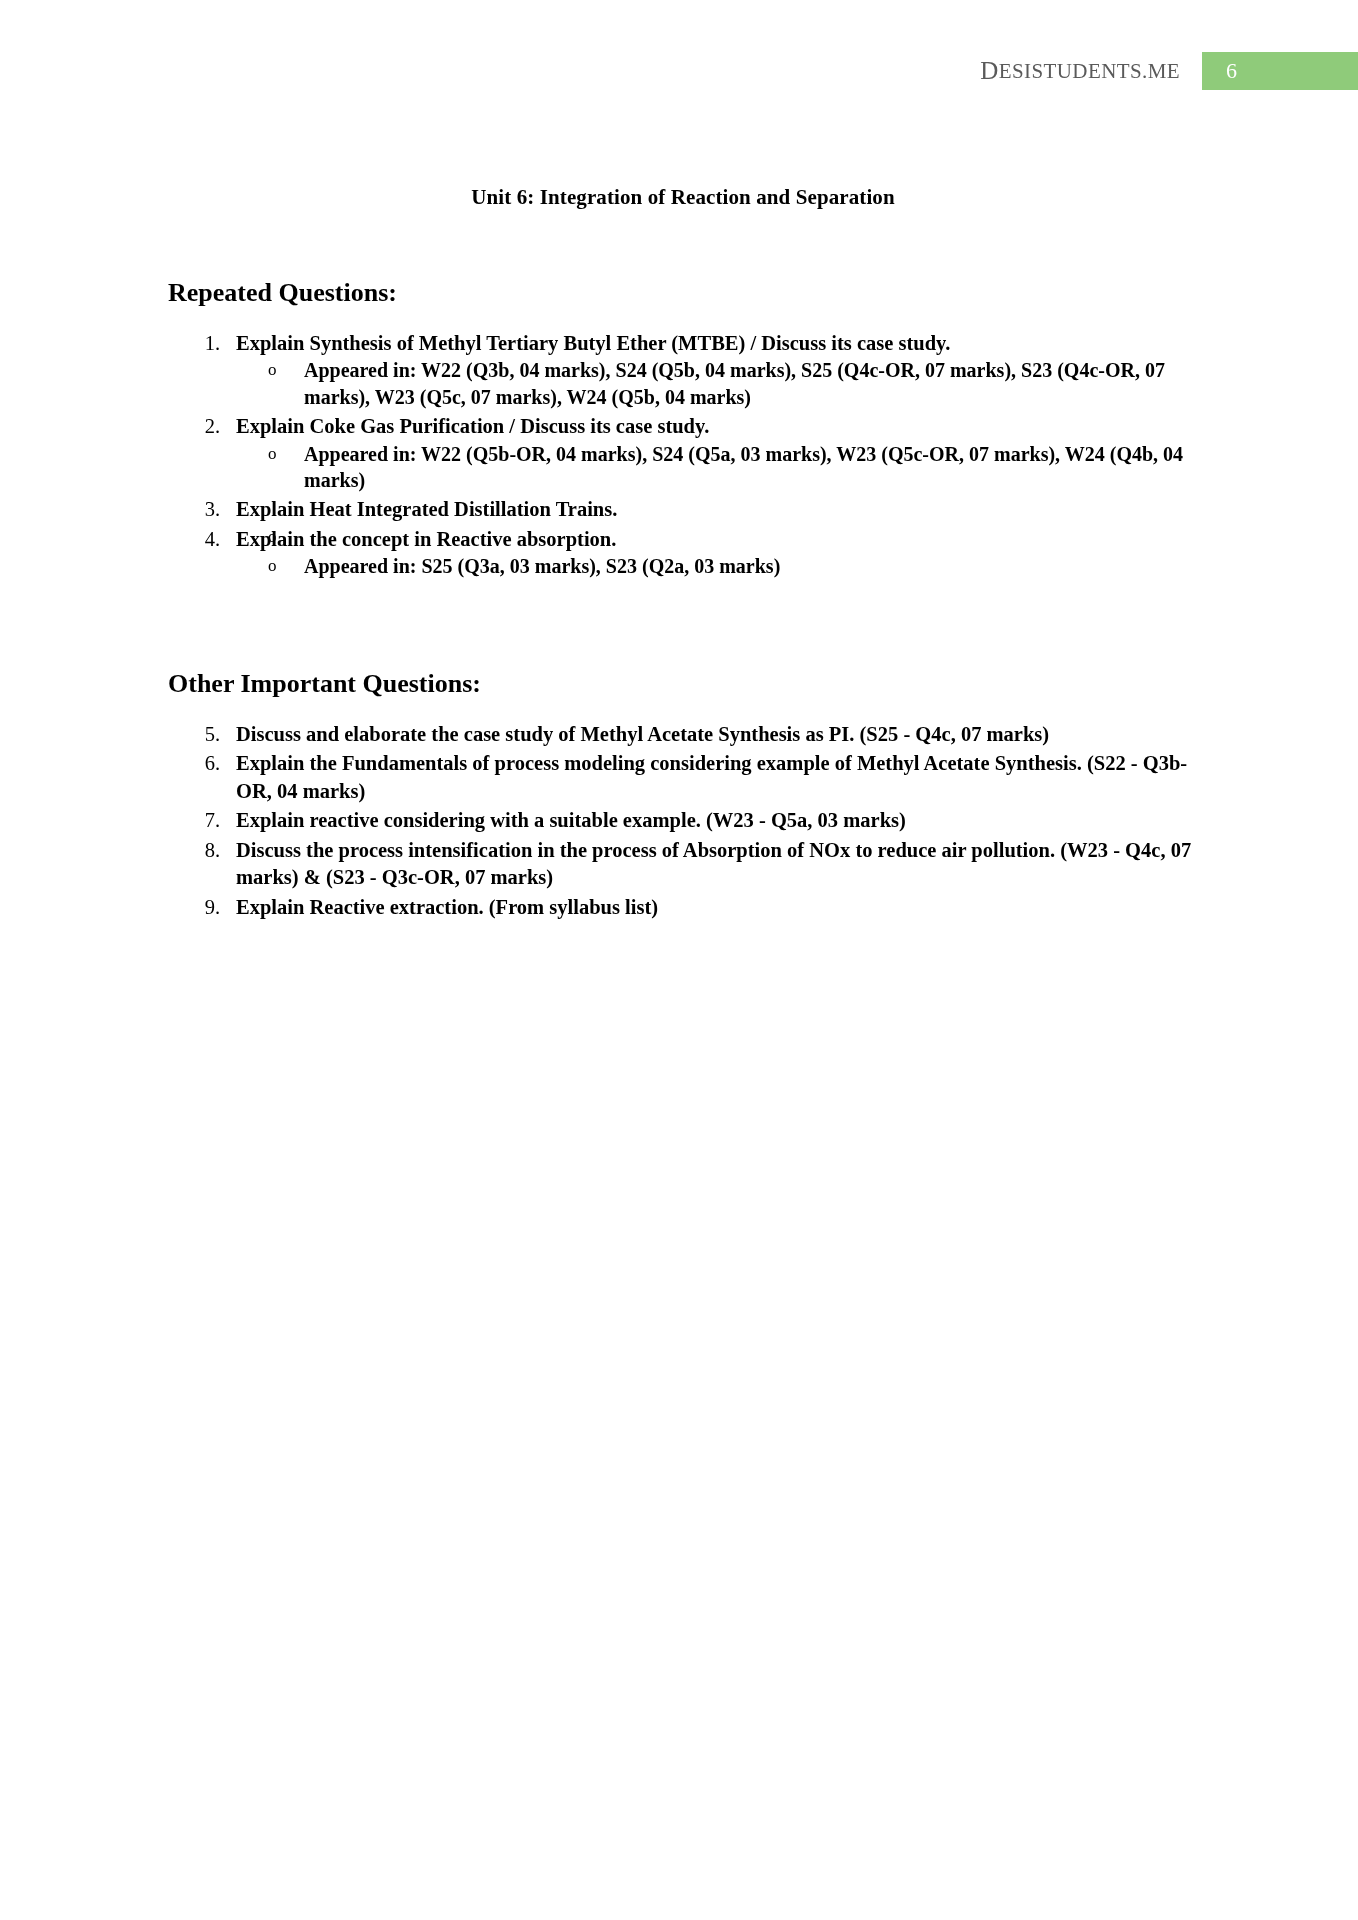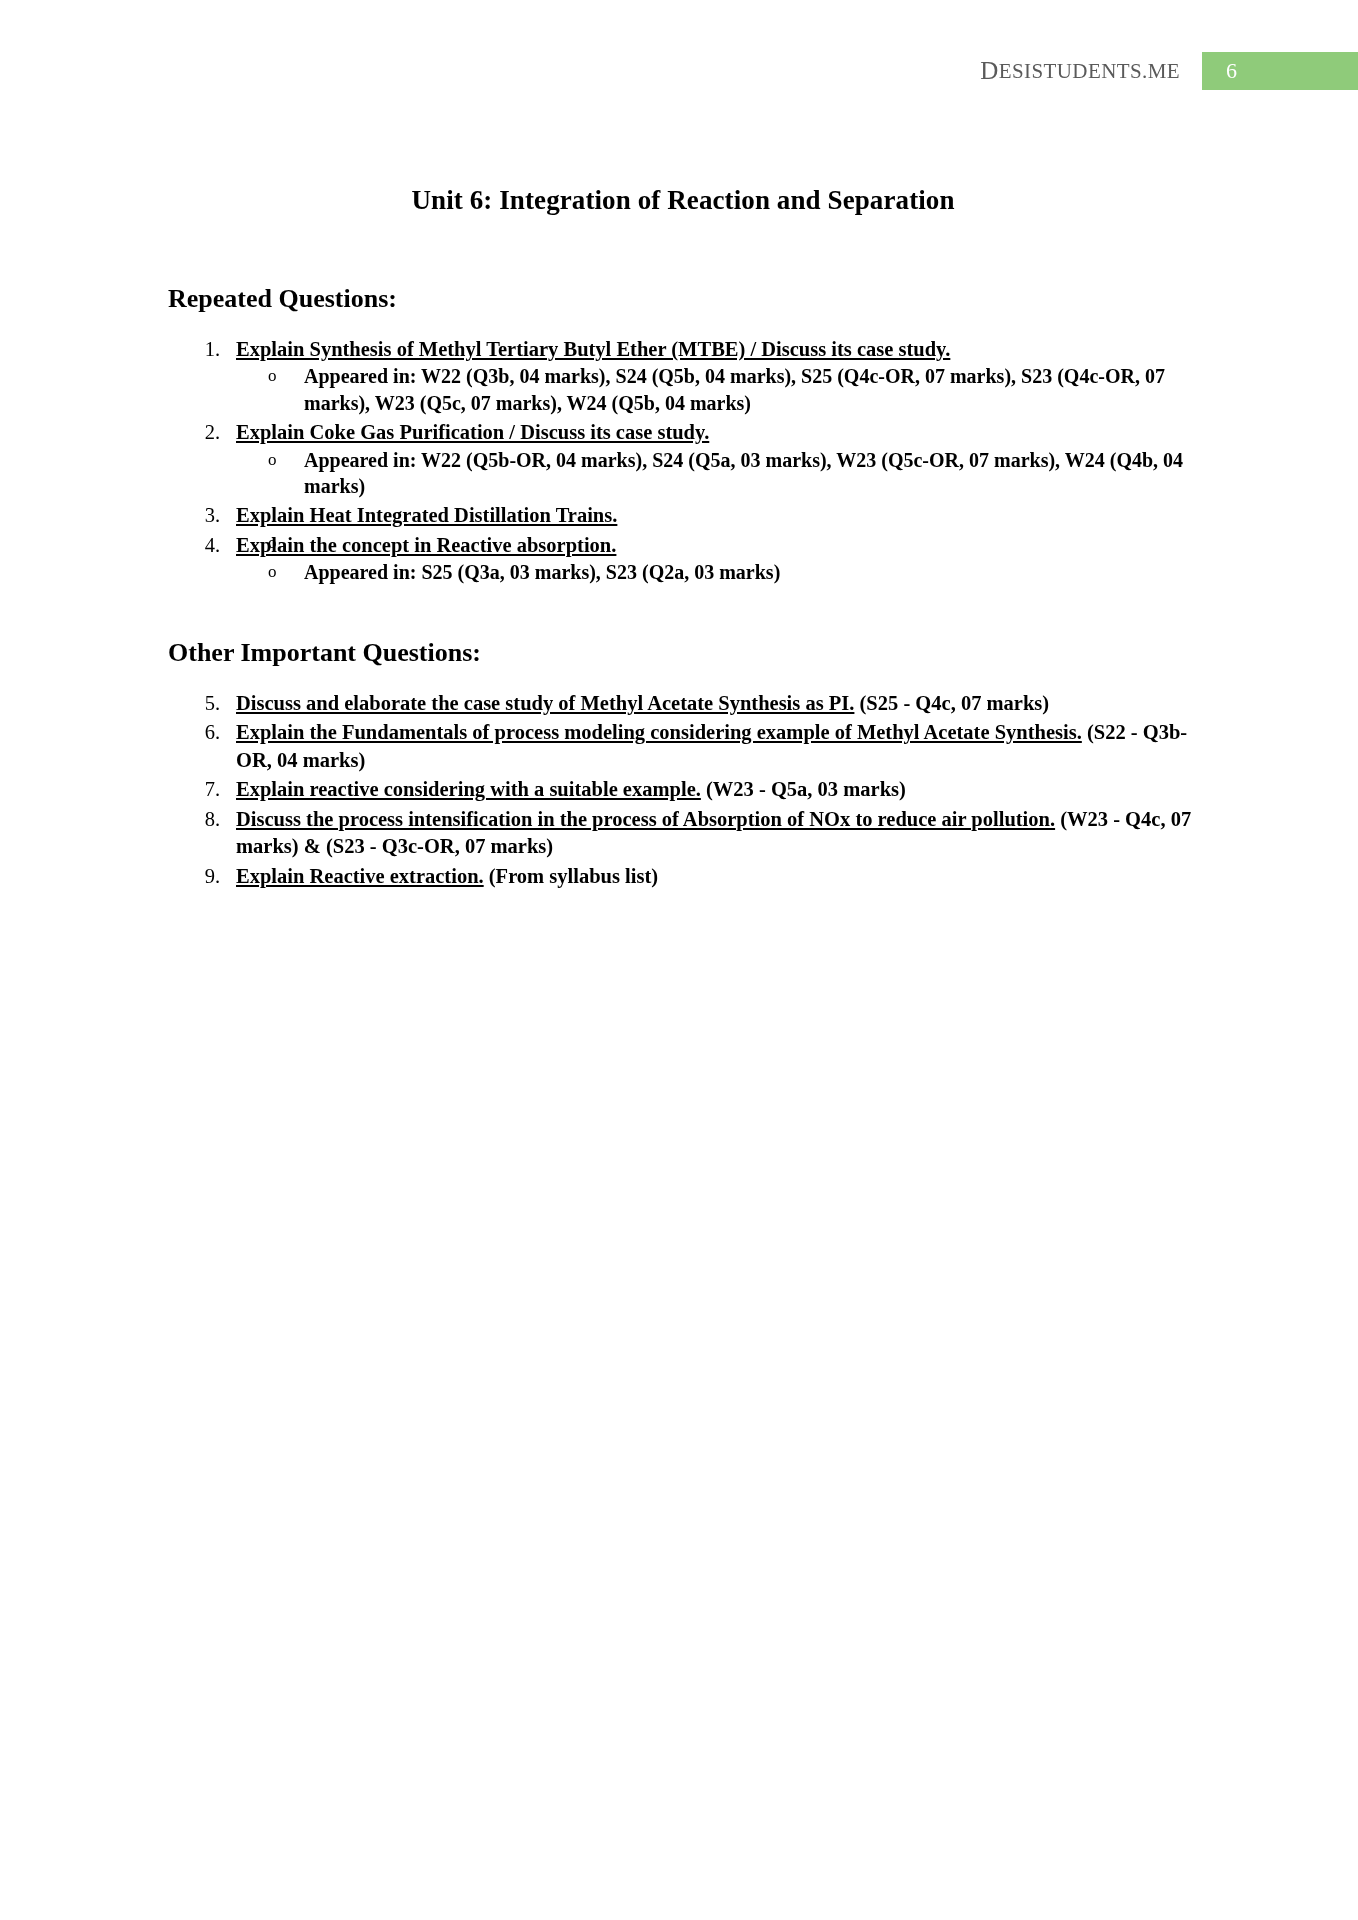--- a/index.html
+++ b/index.html
@@ -54,32 +54,32 @@
 
   
   .content {
     position: absolute;
     left: 168px;
     top: 185px;
     width: 1030px;
   }
   .doc-title {
     text-align: center;
-    font-size: 27px;
+    font-size: 21px;
     font-weight: bold;
     margin: 0 0 68px 0;
     letter-spacing: 0.1px;
   }
   .section-heading {
     font-size: 26px;
     font-weight: bold;
     margin: 0 0 22px 0;
   }
   .section-heading.second {
-    margin-top: 52px;
+    margin-top: 89px;
   }
 
   ol.qlist {
     list-style: none;
     margin: 0;
     padding: 0;
   }
   ol.qlist > li {
     position: relative;
     padding-left: 68px;
@@ -89,21 +89,20 @@
   }
   ol.qlist > li > .num {
     position: absolute;
     left: 0;
     width: 52px;
     text-align: right;
     font-size: 20.5px;
   }
   .q-main {
     font-weight: bold;
-    text-decoration: underline;
   }
   .q-tail {
     font-weight: bold;
   }
   ul.sub {
     list-style: none;
     margin: 0 0 0 0;
     padding: 0;
   }
   ul.sub > li {

